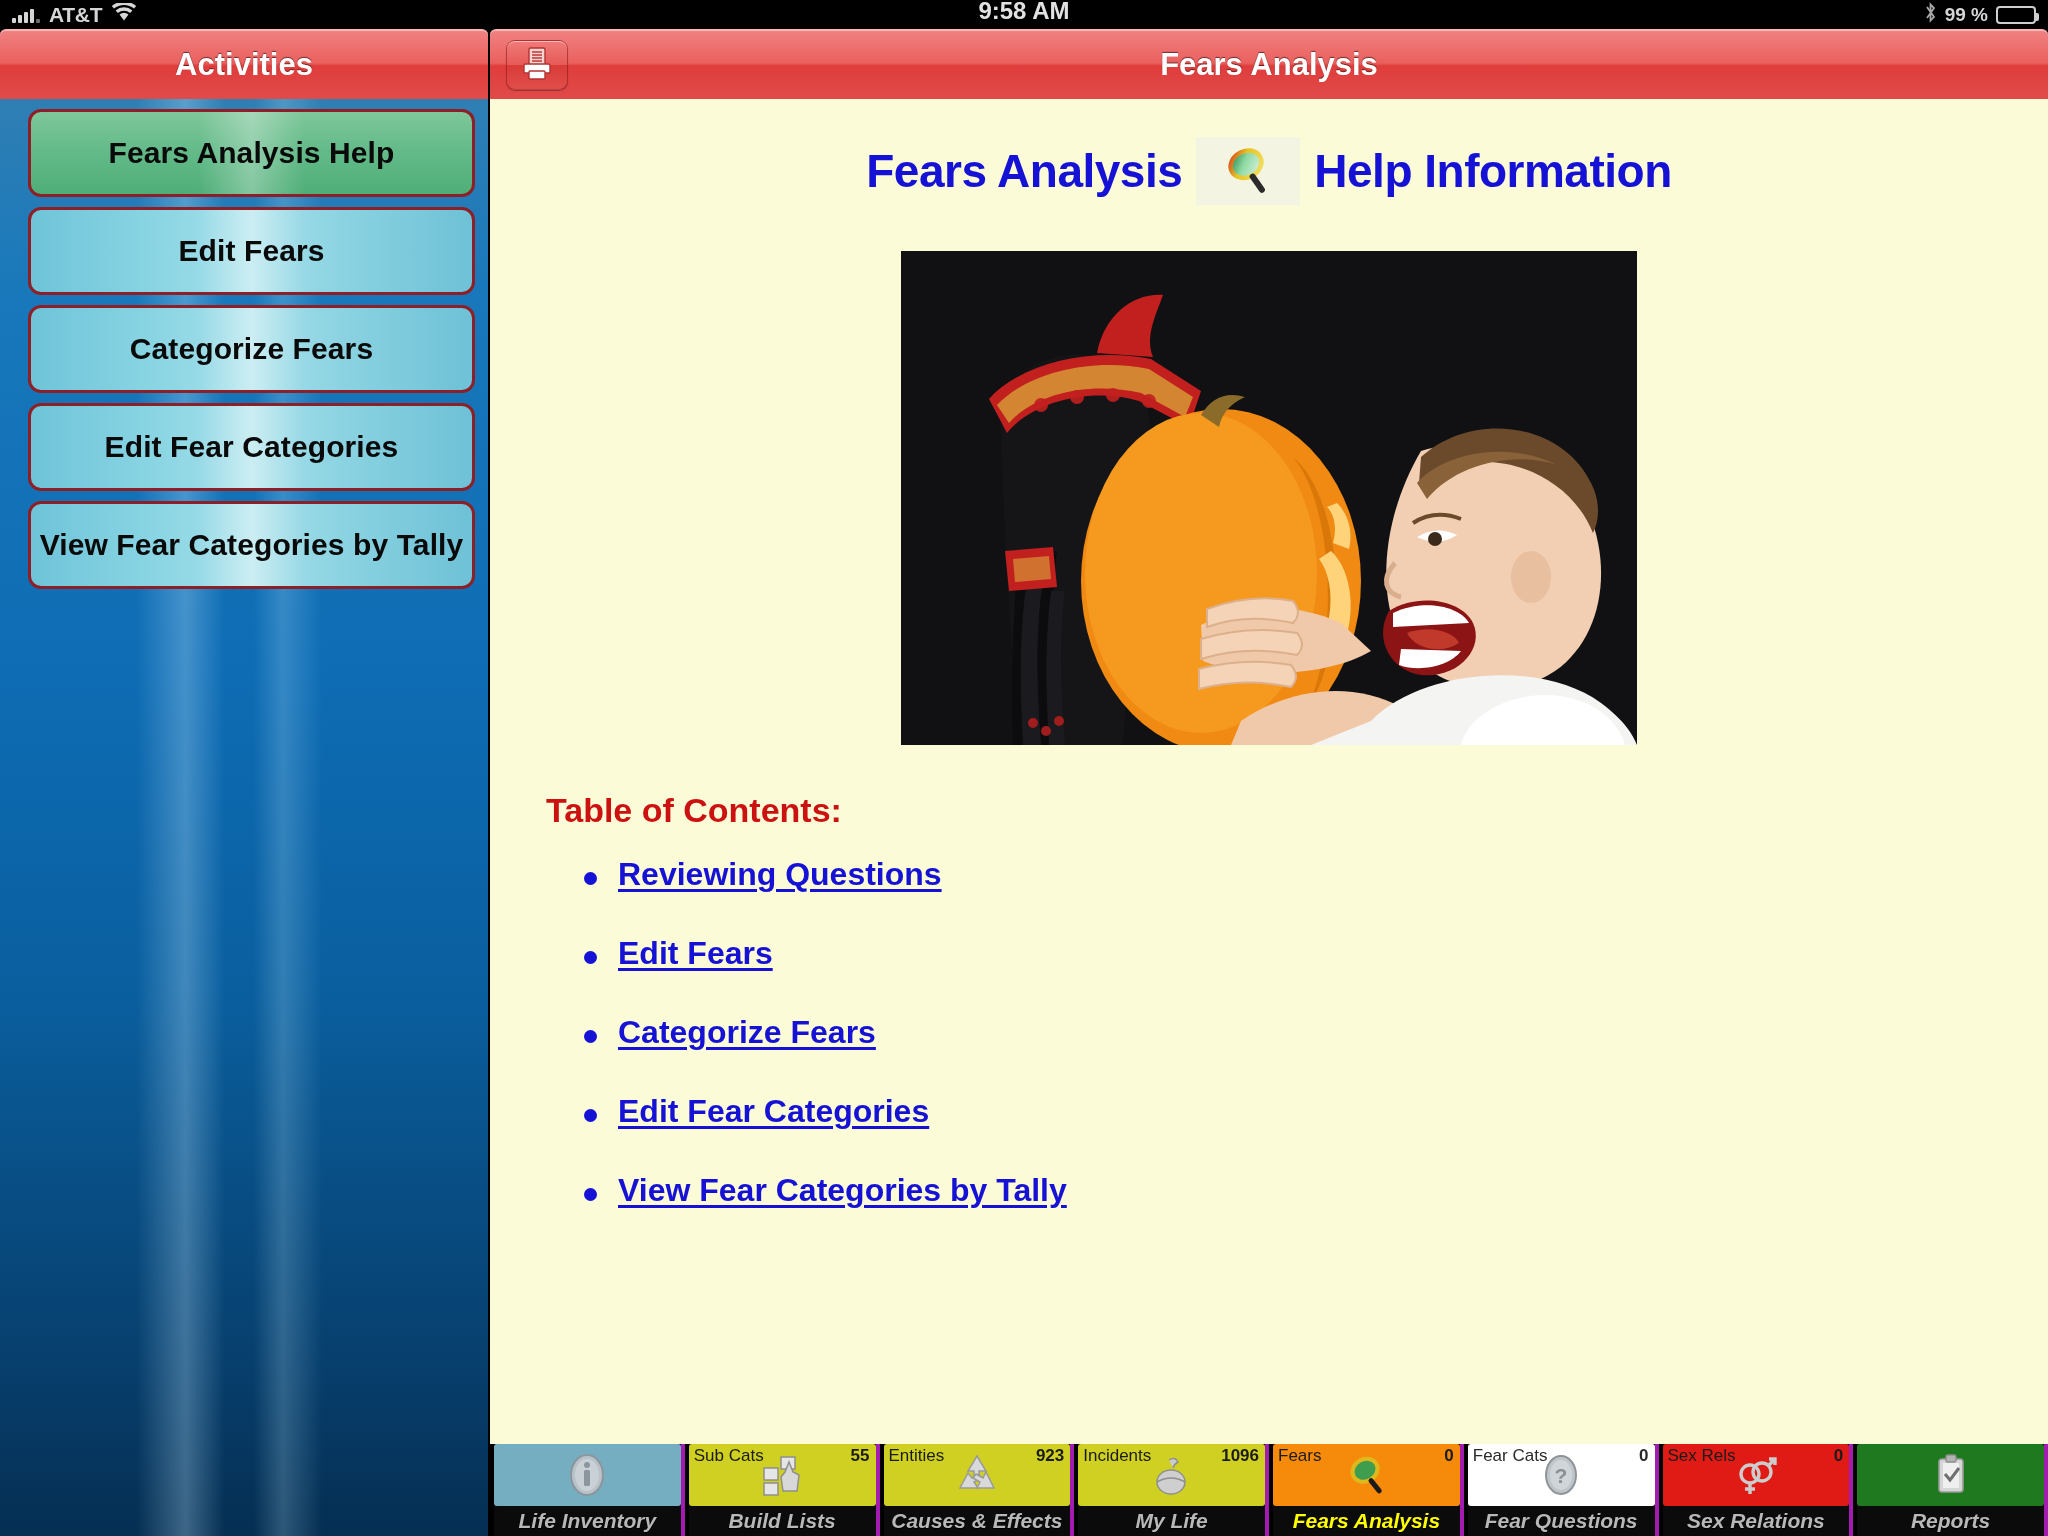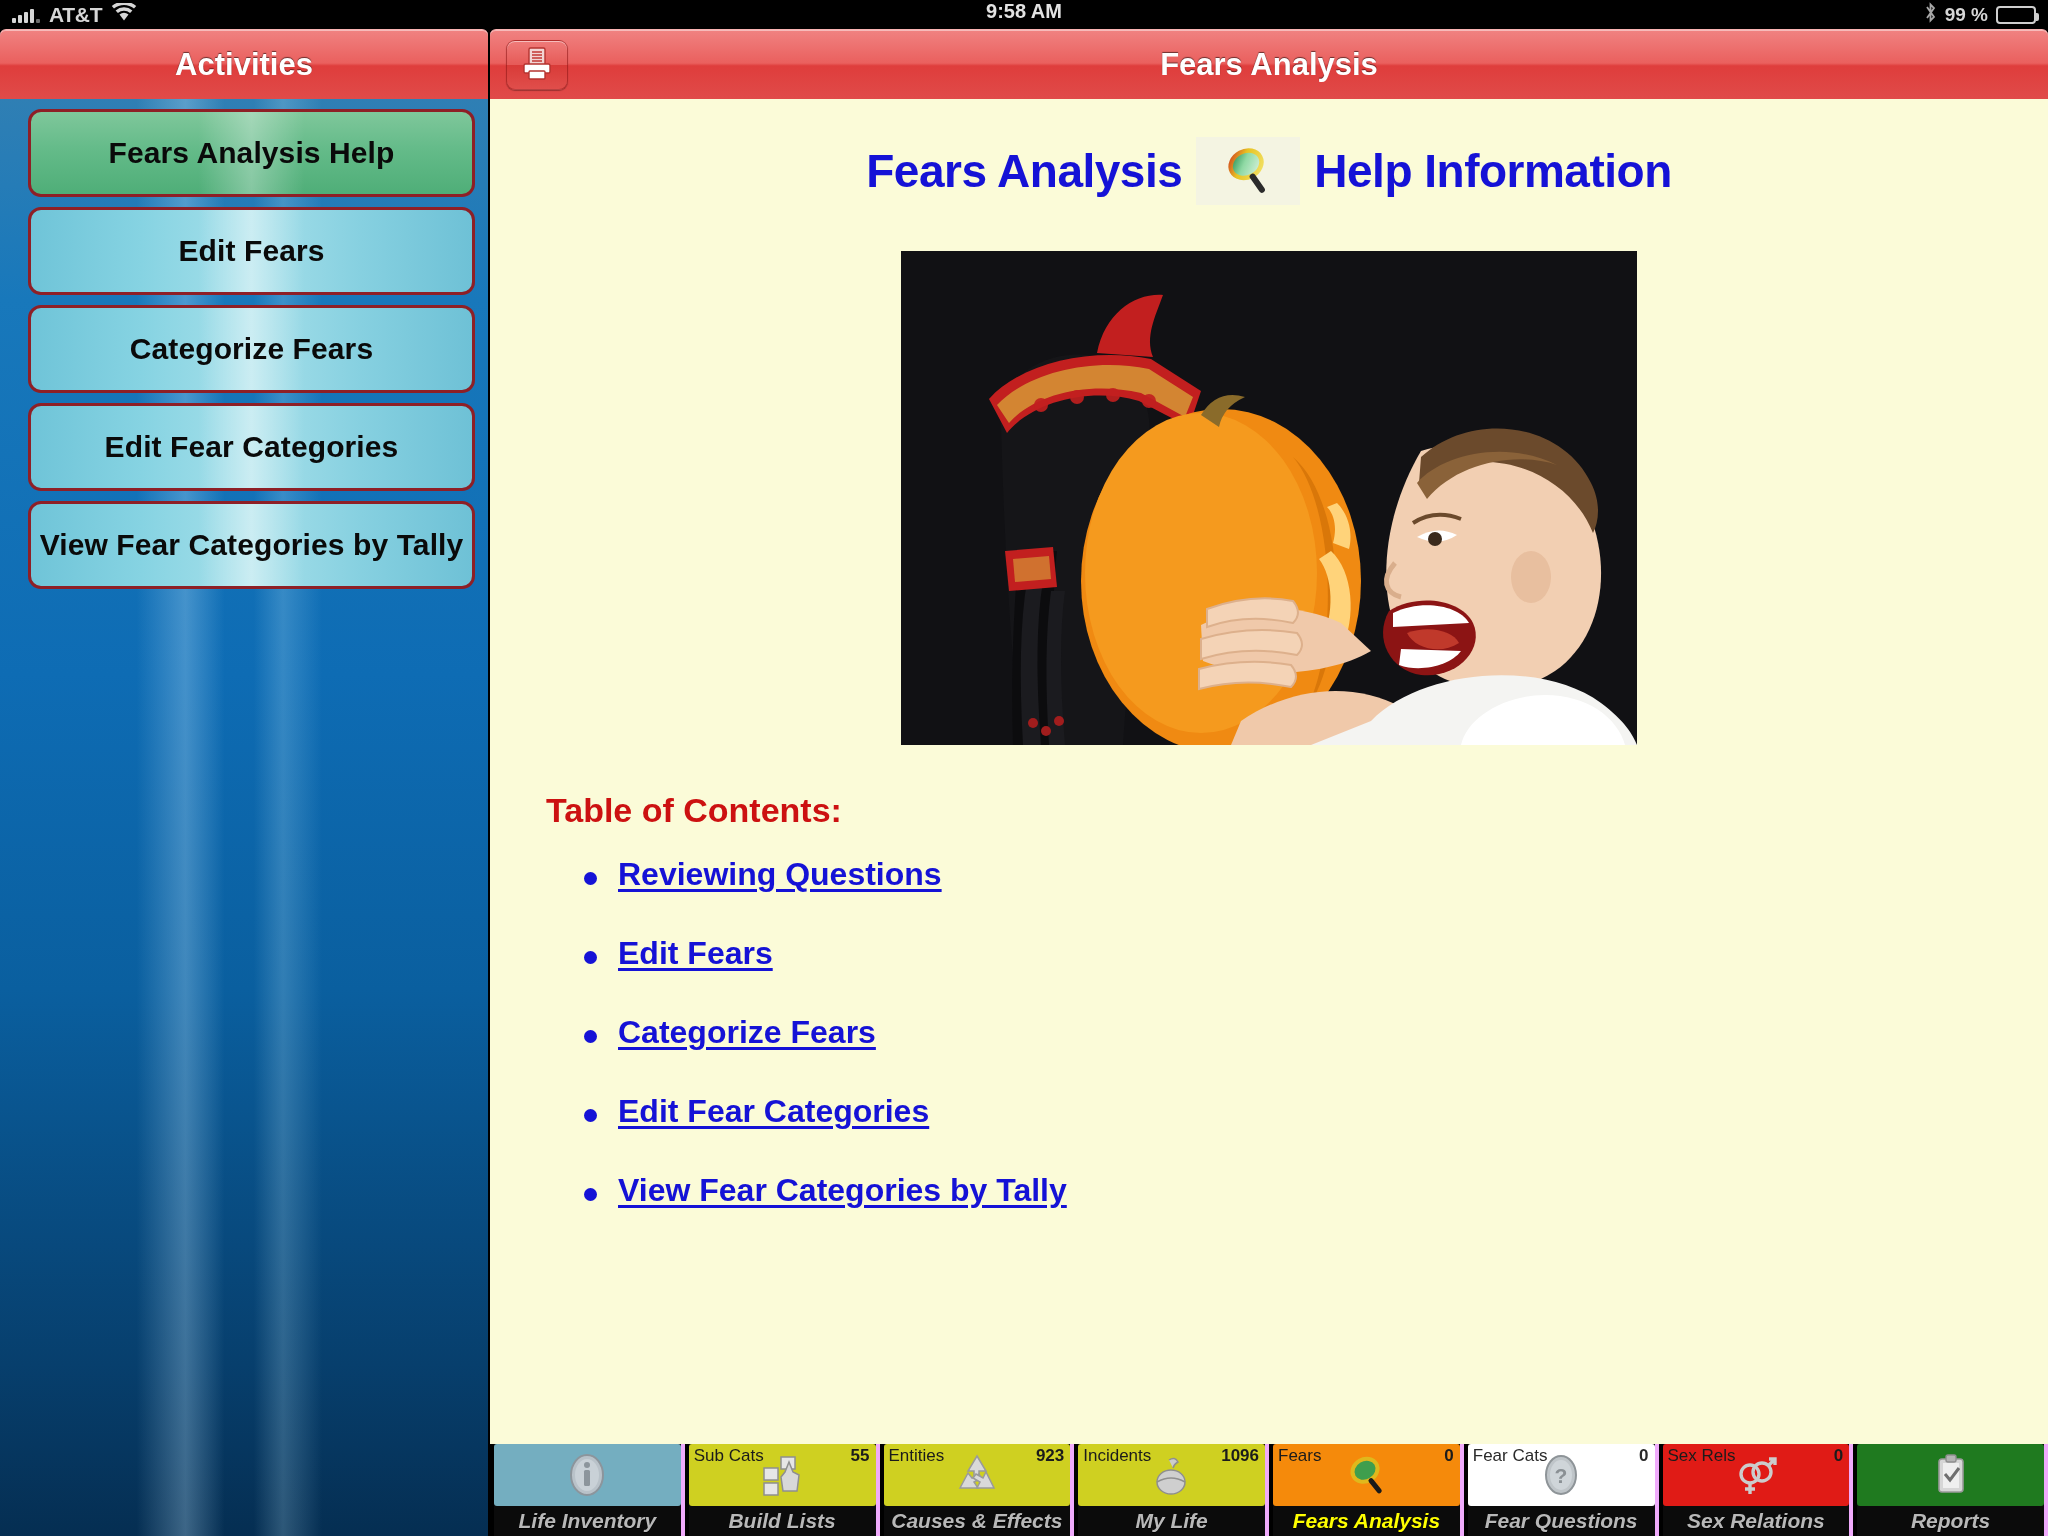--- a/index.html
+++ b/index.html
@@ -10,21 +10,21 @@
 
   
   .statusbar{ position:absolute; left:0; top:0; width:2048px; height:29px;
     background:#000; color:#d8d8d8; }
   .sb-left{ position:absolute; left:12px; top:0; height:29px; display:flex;
     align-items:center; gap:9px; }
   .sb-carrier{ font-size:21px; font-weight:bold; letter-spacing:-0.3px;
     color:#d6d6d6; }
   .sb-center{ position:absolute; left:0; top:0; width:2048px; height:22px;
     display:flex; align-items:center; justify-content:center;
-    font-size:20px; font-weight:bold; color:#e2e2e2; }
+    font-size:24px; font-weight:bold; color:#e2e2e2; }
   .sb-right{ position:absolute; right:12px; top:0; height:29px; display:flex;
     align-items:center; gap:8px; }
   .sb-batt-txt{ font-size:19px; font-weight:bold; color:#d6d6d6; }
   .bars{ display:flex; align-items:flex-end; gap:2px; height:16px; }
   .bars i{ display:block; width:4px; background:#d6d6d6; border-radius:1px; }
   .bars i:nth-child(1){height:5px}.bars i:nth-child(2){height:8px}
   .bars i:nth-child(3){height:11px}.bars i:nth-child(4){height:14px}
   .bars i:nth-child(5){height:4px;background:#6d6d6d}
   .battshell{ width:40px; height:18px; border:2px solid #cfcfcf; border-radius:4px;
     position:relative; padding:2px; }
@@ -97,21 +97,21 @@
   .toc li::before{ content:""; position:absolute; left:4px; top:16px;
     width:13px; height:13px; border-radius:50%; background:#1512d6; }
   .toc a{ font-size:32px; font-weight:bold; color:#1512d6;
     text-decoration:underline; text-underline-offset:4px; cursor:pointer; }
 
   
   .tabbar{ position:absolute; left:490px; bottom:0; width:1558px; height:92px;
     background:#0b0b0b; display:flex; }
   .tab{ flex:1; position:relative; display:flex; flex-direction:column;
     align-items:center; cursor:pointer; border-left:4px solid #000;
-    border-right:4px solid #f0abfc; }
+    border-right:4px solid #a21caf; }
   .tab .cell{ width:100%; height:62px; position:relative;
     display:flex; align-items:center; justify-content:center;
     border-radius:3px; overflow:hidden; }
   .tab .cnt-l{ position:absolute; left:5px; top:2px; font-size:17px;
     color:#1b1b1b; font-weight:normal; }
   .tab .cnt-r{ position:absolute; right:6px; top:2px; font-size:17px;
     color:#1b1b1b; font-weight:bold; }
   .tab .cnt-l.light,.tab .cnt-r.light{ color:#2a2a2a; }
   .tab .tlbl{ margin-top:3px; font-size:21px; font-weight:bold; color:#b8b8b8;
     text-shadow:0 1px 0 #000; white-space:nowrap;font-style:italic; }

